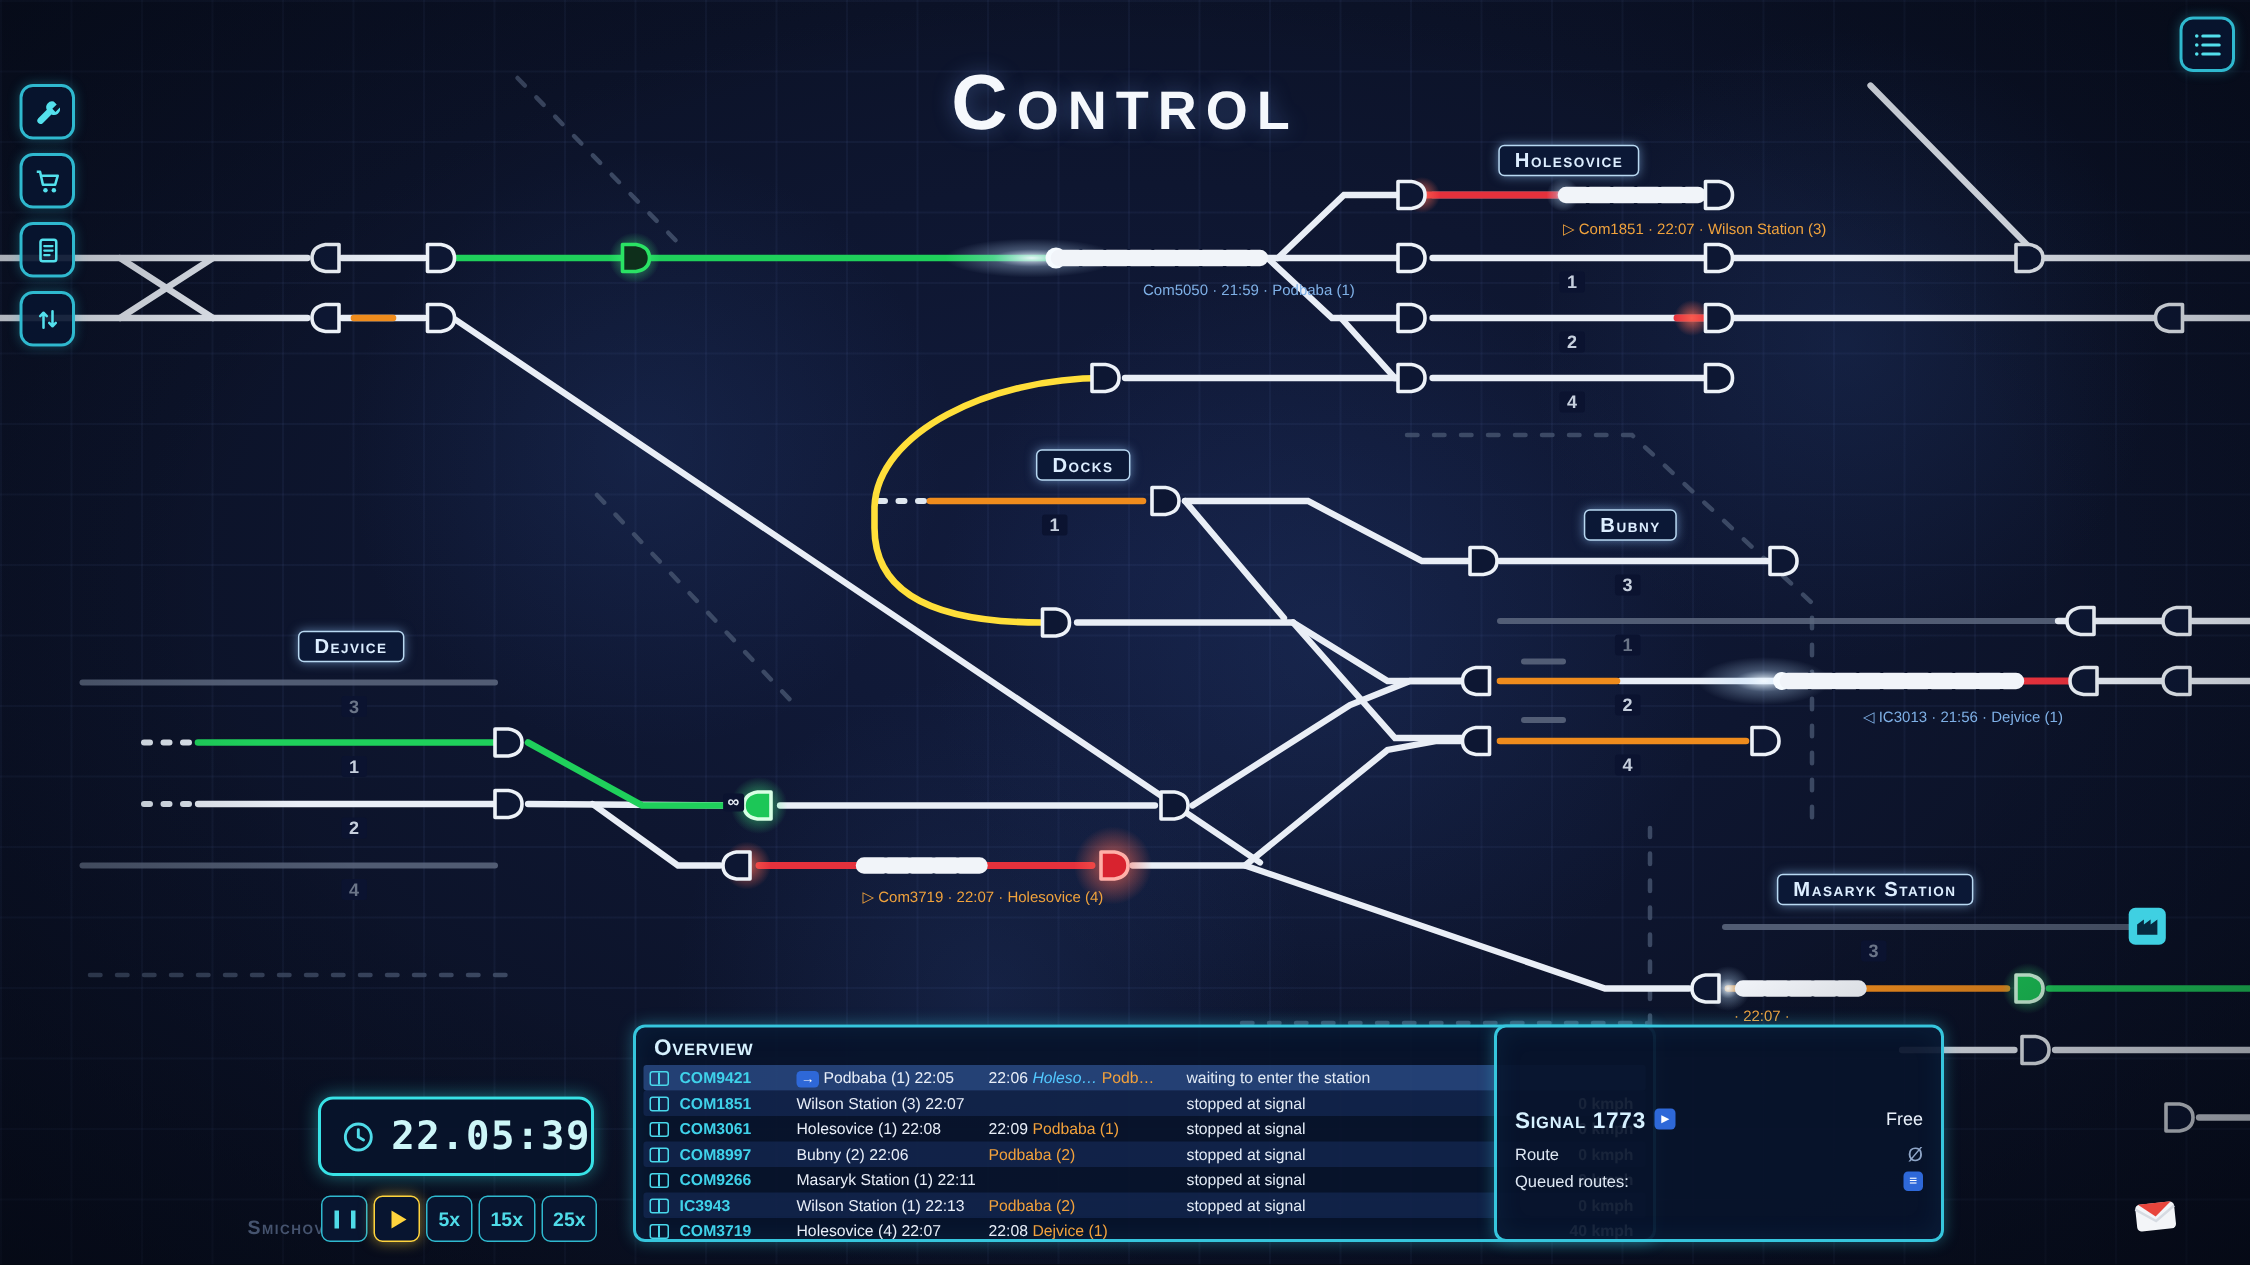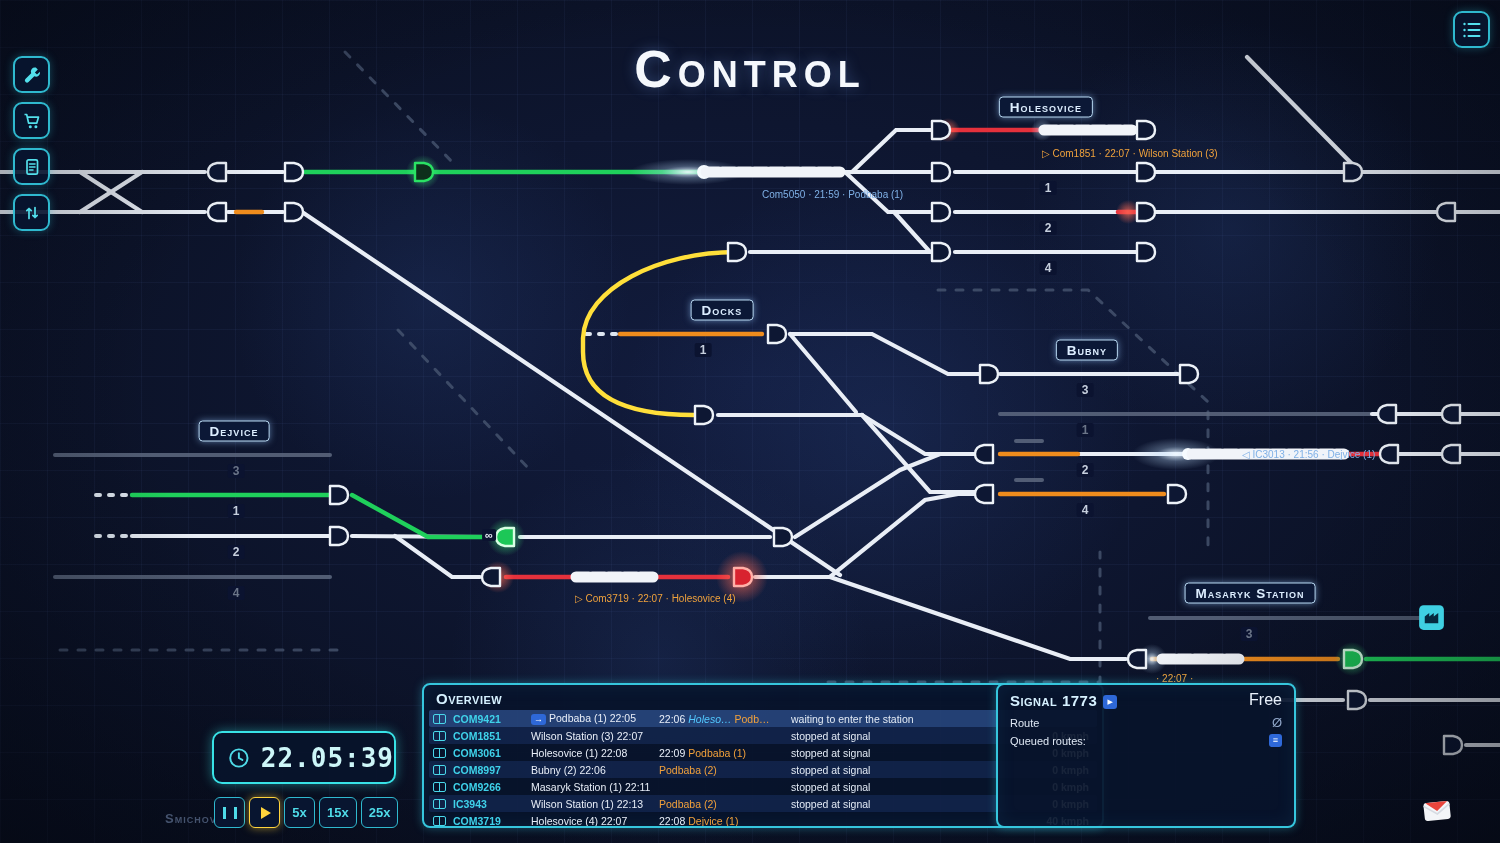--- a/index.html
+++ b/index.html
@@ -86,25 +86,25 @@
   .ov-id{color:#3fd2ea;font-weight:bold;}
   .dest-ico{display:inline-block;background:#2e68d8;color:#fff;border-radius:3px;font-size:9px;
     line-height:11px;padding:0 3px;margin-right:3px;}
   .ov-next .nx-t{color:#e8eef8;margin-right:3px;}
   .ov-next .nx-c{color:#52c8ff;margin-right:3px;font-style:italic;}
   .ov-next .nx-o{color:#f2a13b;}
   .ov-status{color:#e2eaf5;}
   .ov-speed{text-align:right;padding-right:4px;font-weight:bold;color:#eef4fb;}
 
   .sigpanel{left:996px;top:683px;width:300px;height:145px;}
-  .sp-head{display:flex;align-items:flex-end;padding:6px 12px 4px;}
+  .sp-head{display:flex;align-items:flex-start;padding:6px 12px 4px;margin-top:48px;}
   .sp-title{color:#d6f1ff;font-size:15px;font-weight:bold;font-variant:small-caps;letter-spacing:.5px;}
   .sp-ico{width:14px;height:14px;background:#2e68d8;border-radius:3px;margin-left:6px;display:flex;align-items:center;justify-content:center;}
   .sp-ico::after{content:"▶";color:#fff;font-size:7px;}
-  .sp-free{margin-left:auto;color:#e8f0fa;font-size:16px;}
+  .sp-free{margin-left:auto;color:#e8f0fa;font-size:12px;}
   .sp-row{display:flex;align-items:center;justify-content:space-between;padding:2px 12px;font-size:11px;color:#dfe8f4;}
   .sp-empty{color:#8fa6c8;font-size:13px;}
   .sp-qico{width:13px;height:13px;background:#2e68d8;border-radius:3px;display:flex;align-items:center;justify-content:center;}
   .sp-qico::after{content:"≡";color:#fff;font-size:9px;line-height:1;}
 
   .indico{position:absolute;left:1418px;top:604px;z-index:3;}
   .mailico{position:absolute;left:1420px;top:795px;z-index:6;}
 </style>
 </head>
 <body>
@@ -308,21 +308,21 @@
   <span class="mlabel pnum" style="left:1085px;top:494px">4</span>
   <span class="mlabel pnum dim" style="left:236px;top:455px">3</span>
   <span class="mlabel pnum" style="left:236px;top:495px">1</span>
   <span class="mlabel pnum" style="left:236px;top:536px">2</span>
   <span class="mlabel pnum dim" style="left:236px;top:577px">4</span>
   <span class="mlabel pnum dim" style="left:1249px;top:618px">3</span>
   <span class="mlabel inf" style="left:489px;top:519px">∞</span>
 
   <span class="tlabel blue" style="left:762px;top:194px">Com5050 · 21:59 · Podbaba (1)</span>
   <span class="tlabel orange" style="left:1042px;top:153px">▷ Com1851 · 22:07 · Wilson Station (3)</span>
-  <span class="tlabel blue" style="left:1242px;top:454px">◁ IC3013 · 21:56 · Dejvice (1)</span>
+  <span class="tlabel blue" style="left:1242px;top:478px">◁ IC3013 · 21:56 · Dejvice (1)</span>
   <span class="tlabel orange" style="left:575px;top:598px">▷ Com3719 · 22:07 · Holesovice (4)</span>
   <span class="tlabel orange" style="left:1156px;top:678px">· 22:07 ·</span>
 
   <h1 class="title">Control</h1>
 
   <div class="tools">
     <button class="tool-btn">
       <svg width="20" height="20" viewBox="0 0 20 20">
           <path d="M13.8 2.6a4 4 0 0 0-4.6 5.6L3.4 14a2.2 2.2 0 0 0 3.1 3.1l5.8-5.8a4 4 0 0 0 5.6-4.6l-2.9 2.9-2.1-2.1 2.9-2.9z" fill="currentColor"></path>
         </svg>

